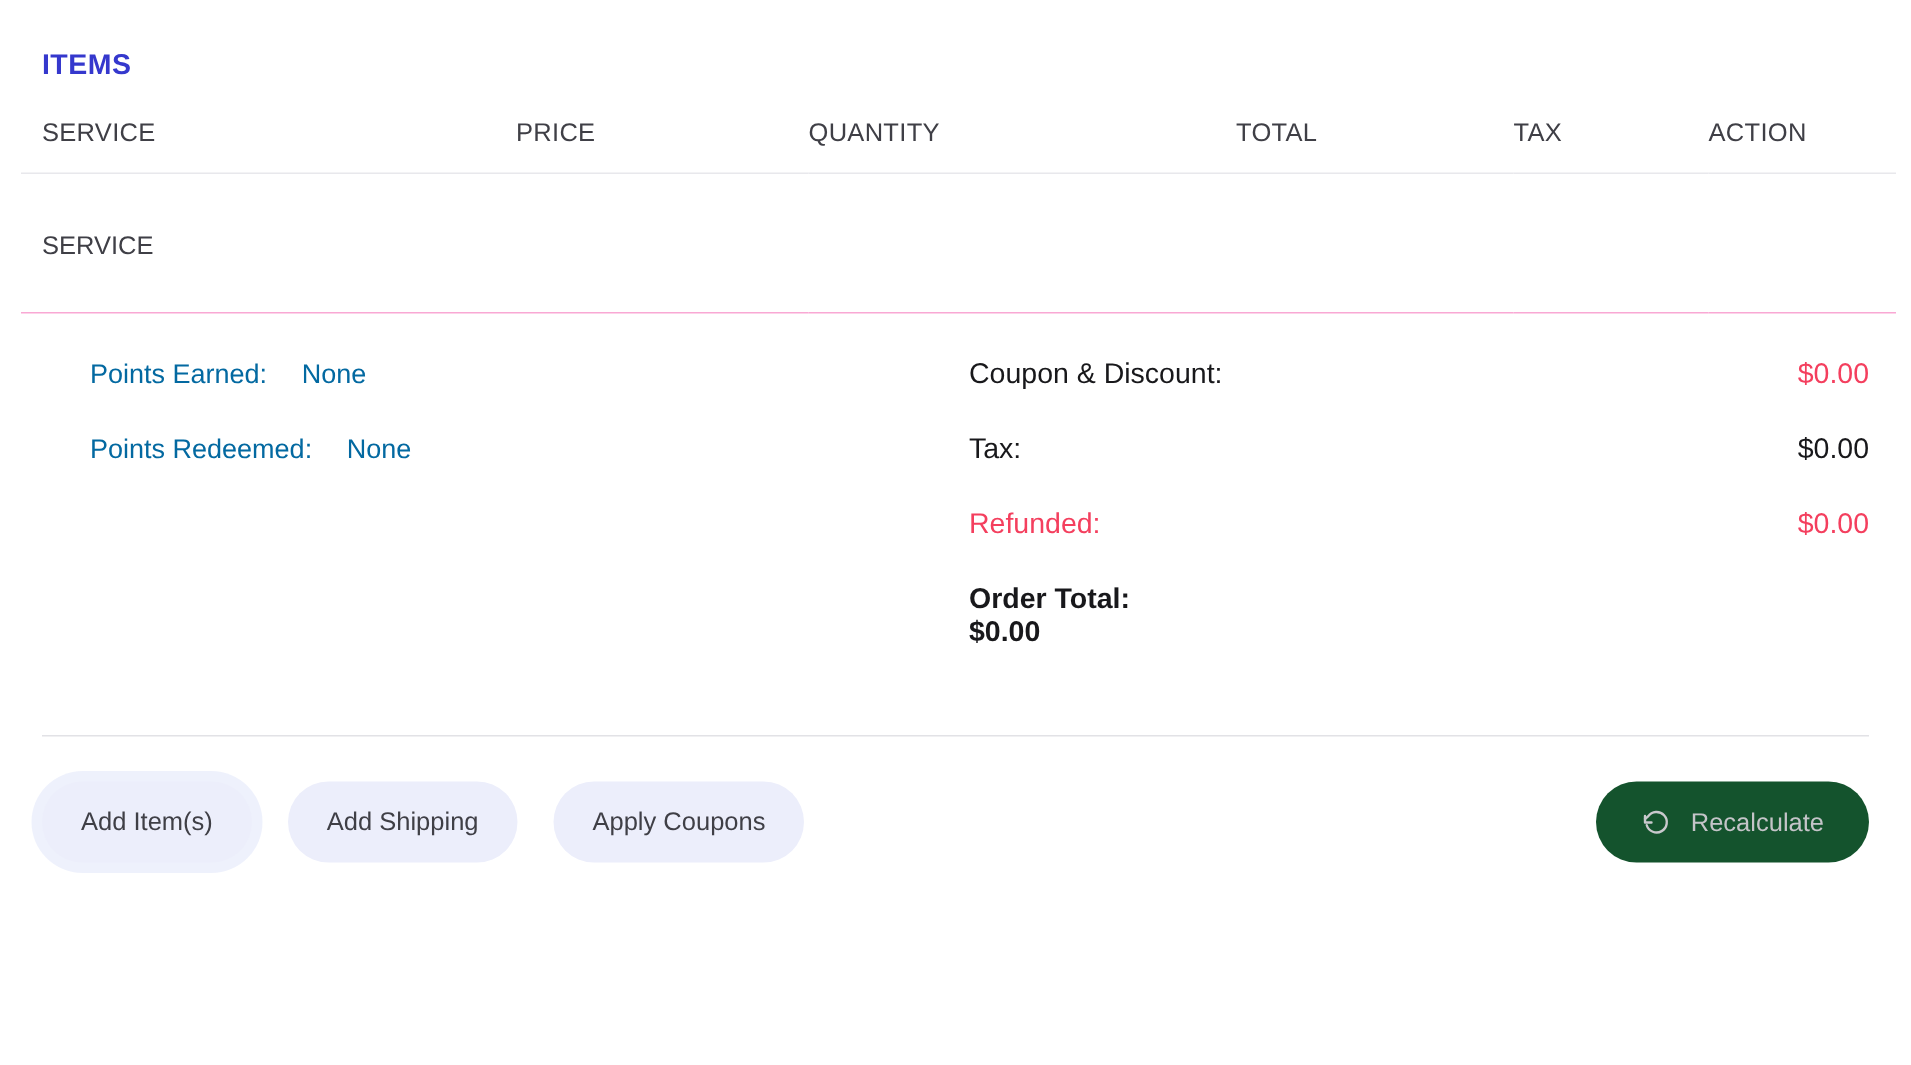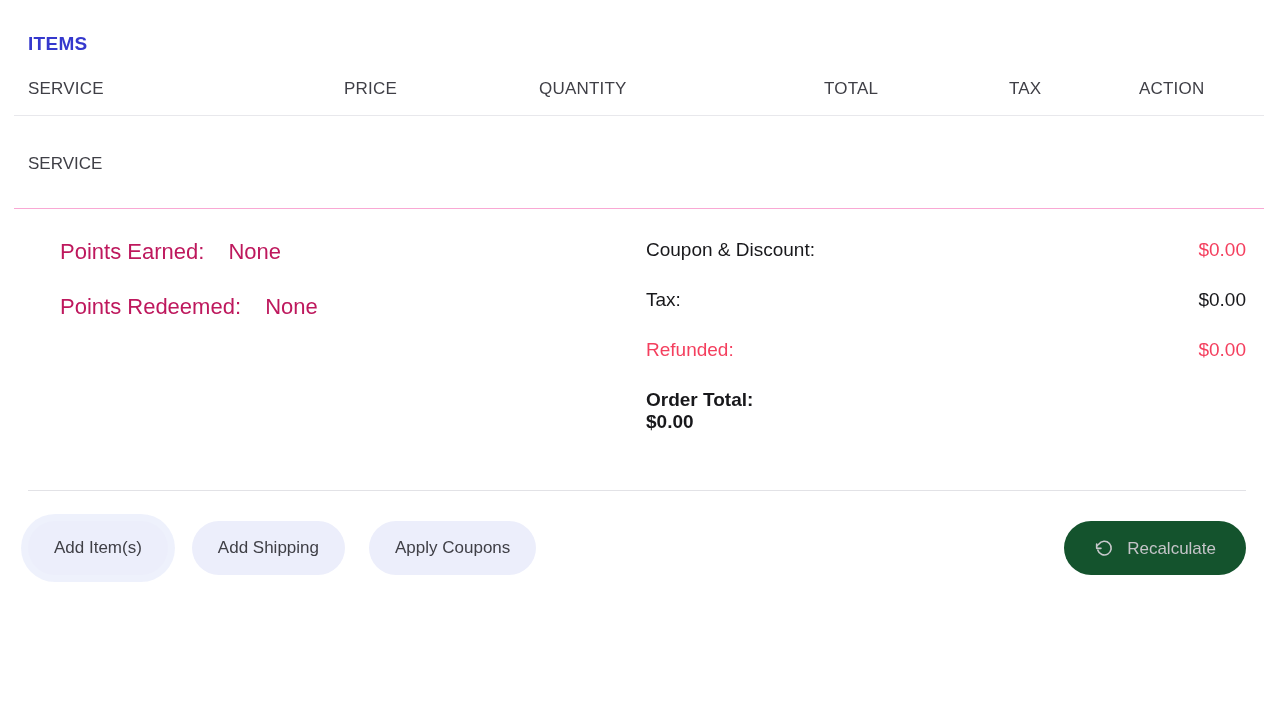--- a/index.html
+++ b/index.html
@@ -70,22 +70,22 @@
   
   .summary {
     display: flex;
     padding: 0 14px;
     margin-top: 30px;
   }
   .summary-left  { width: 600px; flex: none; padding-left: 32px; }
   .summary-right { flex: 1; padding-left: 18px; }
 
   .points-row {
-    font-size: 22px;
-    color: #be185d;
+    font-size: 18px;
+    color: #0369a1;
     margin-bottom: 29px;
     white-space: nowrap;
   }
   .points-row:last-child { margin-bottom: 0; }
   .points-value { margin-left: 18px; }
 
   .total-row {
     display: flex;
     justify-content: space-between;
     align-items: baseline;

